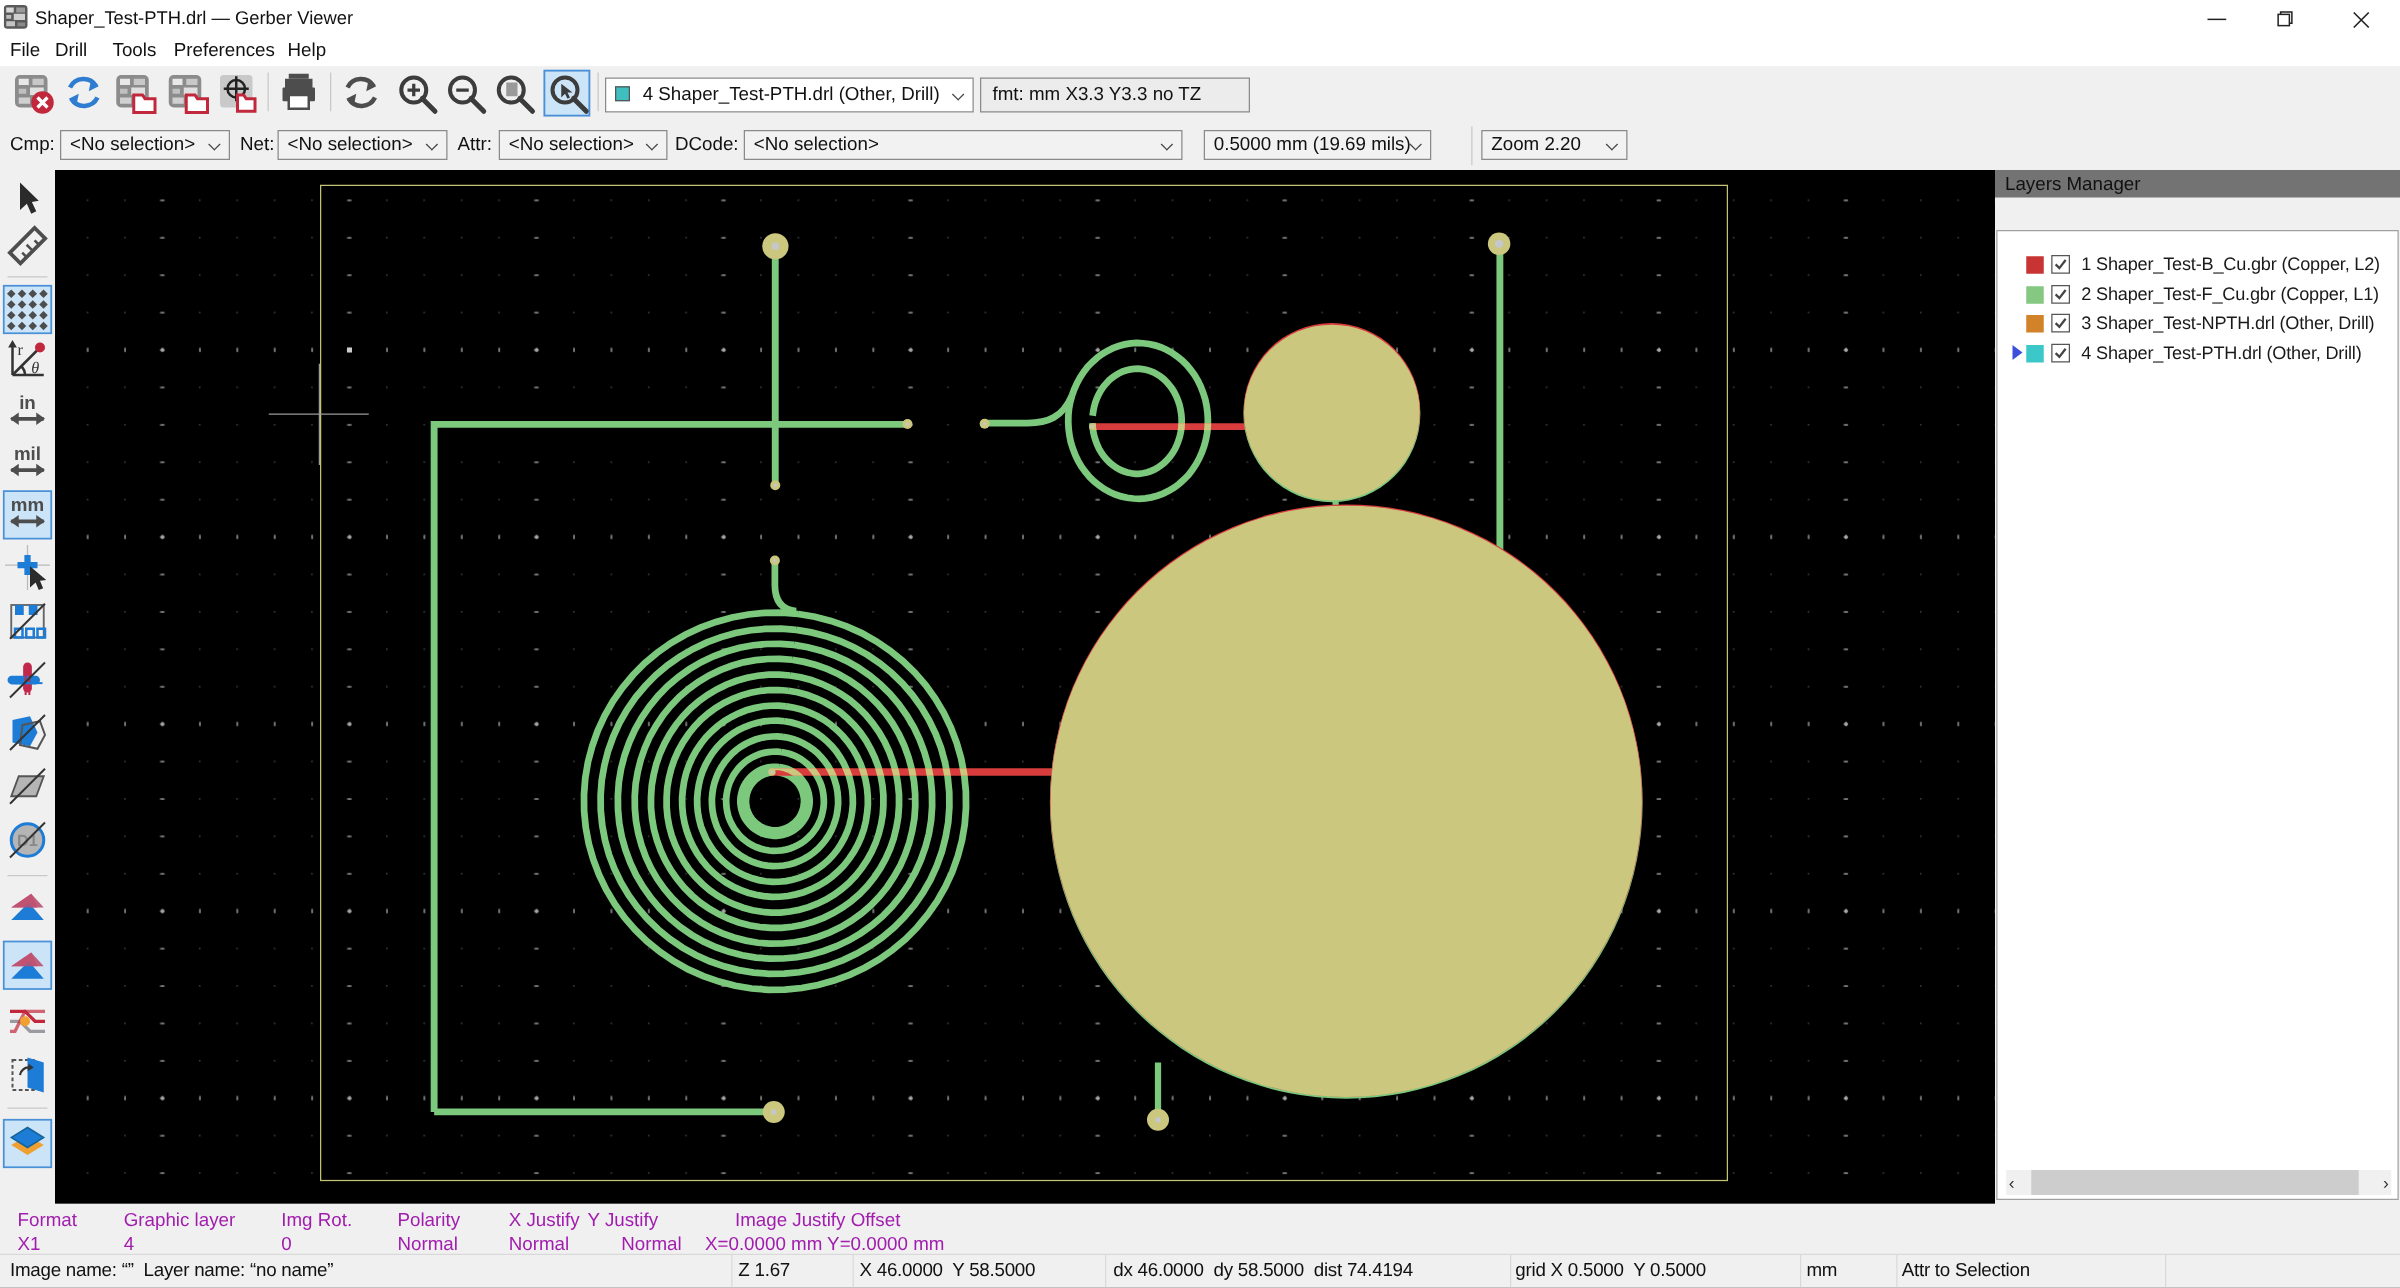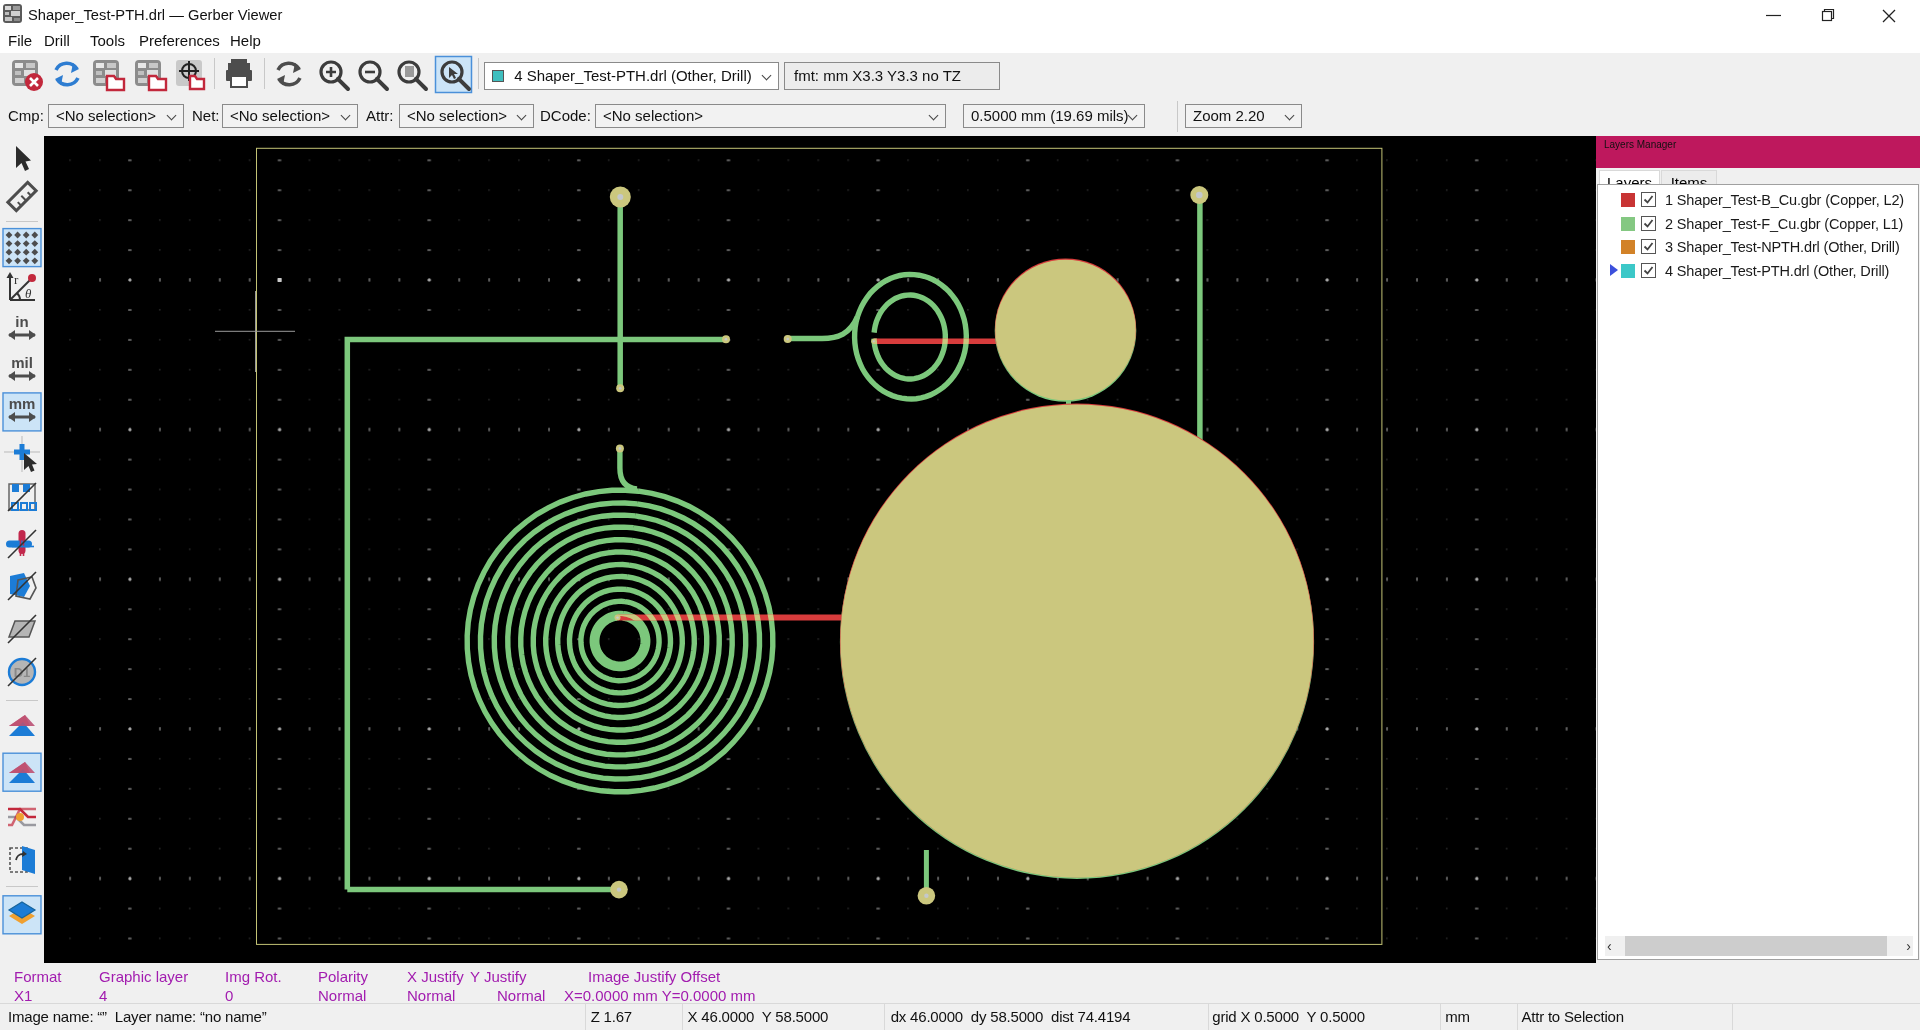--- a/index.html
+++ b/index.html
@@ -11,21 +11,21 @@
 .menubar span{display:inline-block;margin-right:0px;padding:0 13px 0 0}
 .toolbar1{height:43px;background:#f0f0f0;position:relative}
 .toolbar2{height:40px;background:#f0f0f0;position:relative;font-size:15px;color:#111}
 .combo{position:absolute;height:24px;background:#f2f2f2;border:1px solid #8a8a8a;font-size:15px;color:#111;line-height:22px;padding-left:7px}
 .combo .chev{position:absolute;right:8px;top:7px;width:7px;height:7px;border-right:1.5px solid #444;border-bottom:1.5px solid #444;transform:rotate(45deg)}
 .lbl{position:absolute;top:11px}
 .main{height:827px;position:relative;background:#f0f0f0}
 .lefttools{position:absolute;left:0;top:0;width:44px;height:827px;background:#f0f0f0}
 .canvas{position:absolute;left:44px;top:0;width:1552px;height:827px;background:#000}
 .panel{position:absolute;left:1596px;top:0;width:324px;height:827px;background:#f0f0f0}
-.panelhdr{height:32px;background:#be185d;font-size:10px;color:#111;padding:3px 0 0 8px}
+.panelhdr{height:22px;background:#737373;font-size:15px;color:#111;padding:3px 0 0 8px}
 .tabs{height:26px;position:relative;background:#f0f0f0}
 .tab{position:absolute;top:2px;height:24px;font-size:15px;text-align:center;border:1px solid #d9d9d9}
 .tab.active{background:#fff;border-bottom:1px solid #fff;top:2px;height:25px}
 .tab.inactive{background:#ececec}
 .listbox{position:absolute;left:1px;top:48px;width:322px;height:776px;background:#fff;border:1px solid #a0a0a0}
 .lrow{position:relative;height:23.6px;font-size:14.5px;color:#1a1a1a;letter-spacing:-0.15px}
 .swatch{position:absolute;left:23px;top:4px;width:14px;height:14px}
 .chk{position:absolute;left:43px;top:3px;width:15px;height:15px;background:#fff;border:1px solid #555}
 .ltext{position:absolute;left:67px;top:3px;white-space:nowrap}
 .hscroll{position:absolute;left:7px;top:751px;width:308px;height:20px;background:#f0f0f0}
@@ -371,26 +371,22 @@
       <circle cx="926.4" cy="895.8" r="2.2" fill="#c4c8cc"></circle>
       <circle cx="617.5" cy="617.6" r="3.0" fill="#cbc77e"></circle>
       <circle cx="617.5" cy="617.6" r="1.2" fill="#c4c8cc"></circle>
       <circle cx="873.8" cy="341.3" r="2.6" fill="#cbc77e"></circle>
       <circle cx="873.8" cy="341.3" r="1.1" fill="#c4c8cc"></circle>
       <path d="M 215 331.3 H 295 M 255.5 291 V 372" stroke="#9a9a9a" stroke-width="1" fill="none"></path>
     </svg>
 
 <div class="panel">
 <div class="panelhdr">Layers Manager</div>
-<div class="tabs">
- <div class="tab active" style="left:3px;width:61px;line-height:24px">Layers</div>
- <div class="tab inactive" style="left:65px;width:56px;line-height:23px">Items</div>
-</div>
 <div class="listbox">
-<div style="position:relative;padding-top:4px">
+<div style="position:relative;padding-top:16px">
           <div class="lrow">
             <span class="swatch" style="background:#c83434"></span>
 <span class="chk"><svg width="13" height="13">
                 <path d="M 2.5 6.5 L 5.5 9.5 L 10.5 3" stroke="#444" stroke-width="1.8" fill="none"></path>
               </svg></span>
 <span class="ltext">1 Shaper_Test-B_Cu.gbr (Copper, L2)</span>
           </div>
           <div class="lrow">
             <span class="swatch" style="background:#84c882"></span>
 <span class="chk"><svg width="13" height="13">

